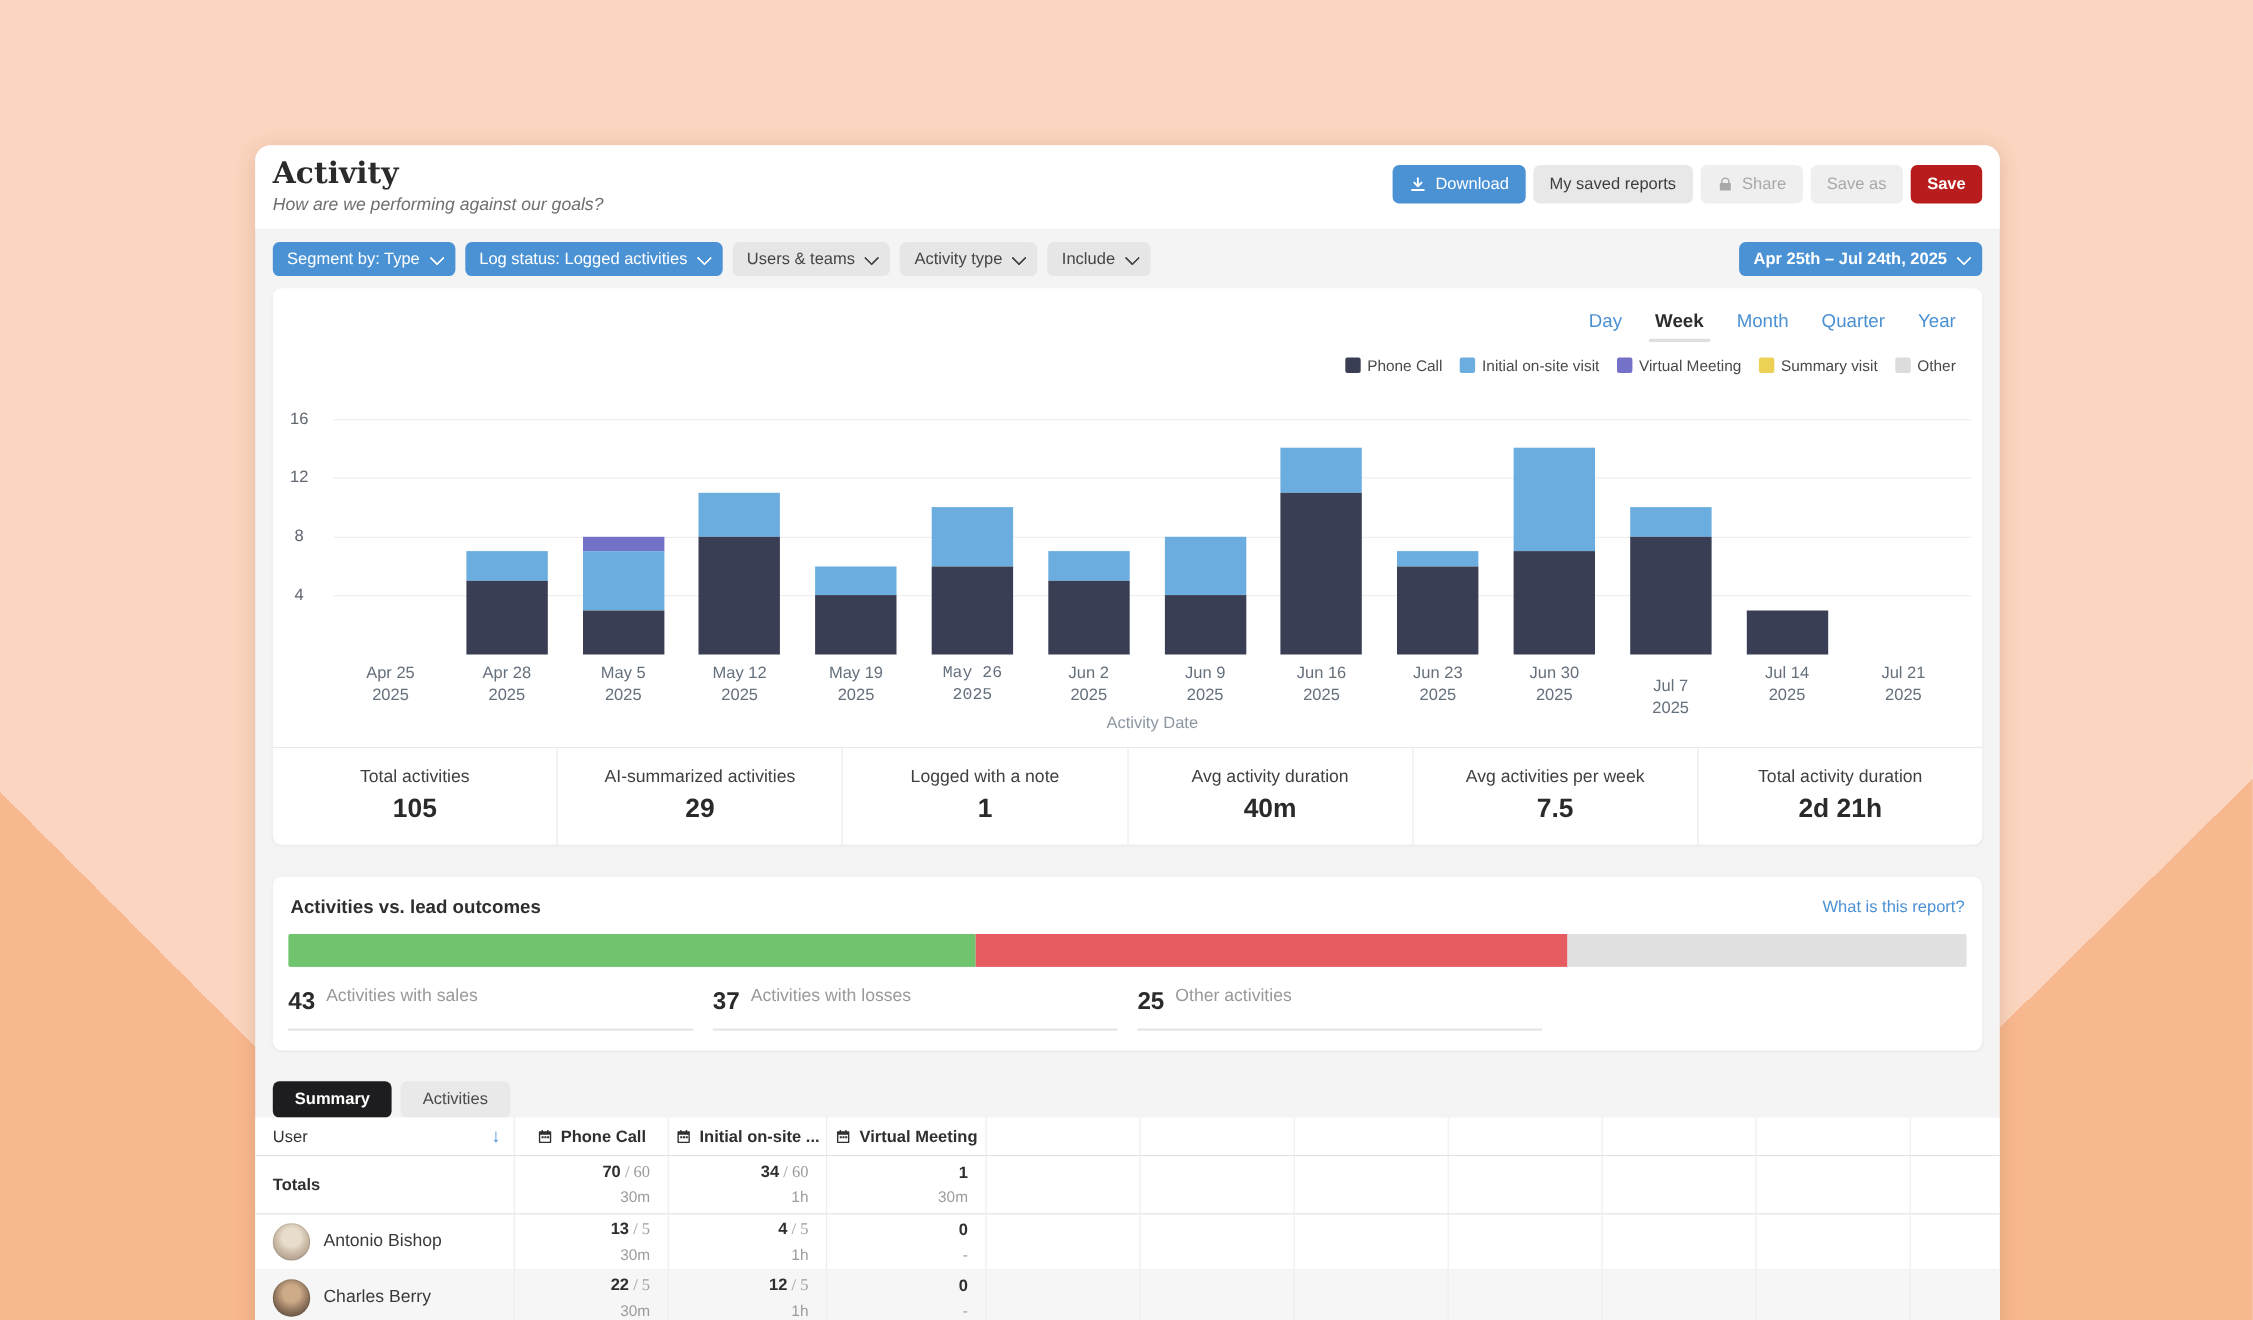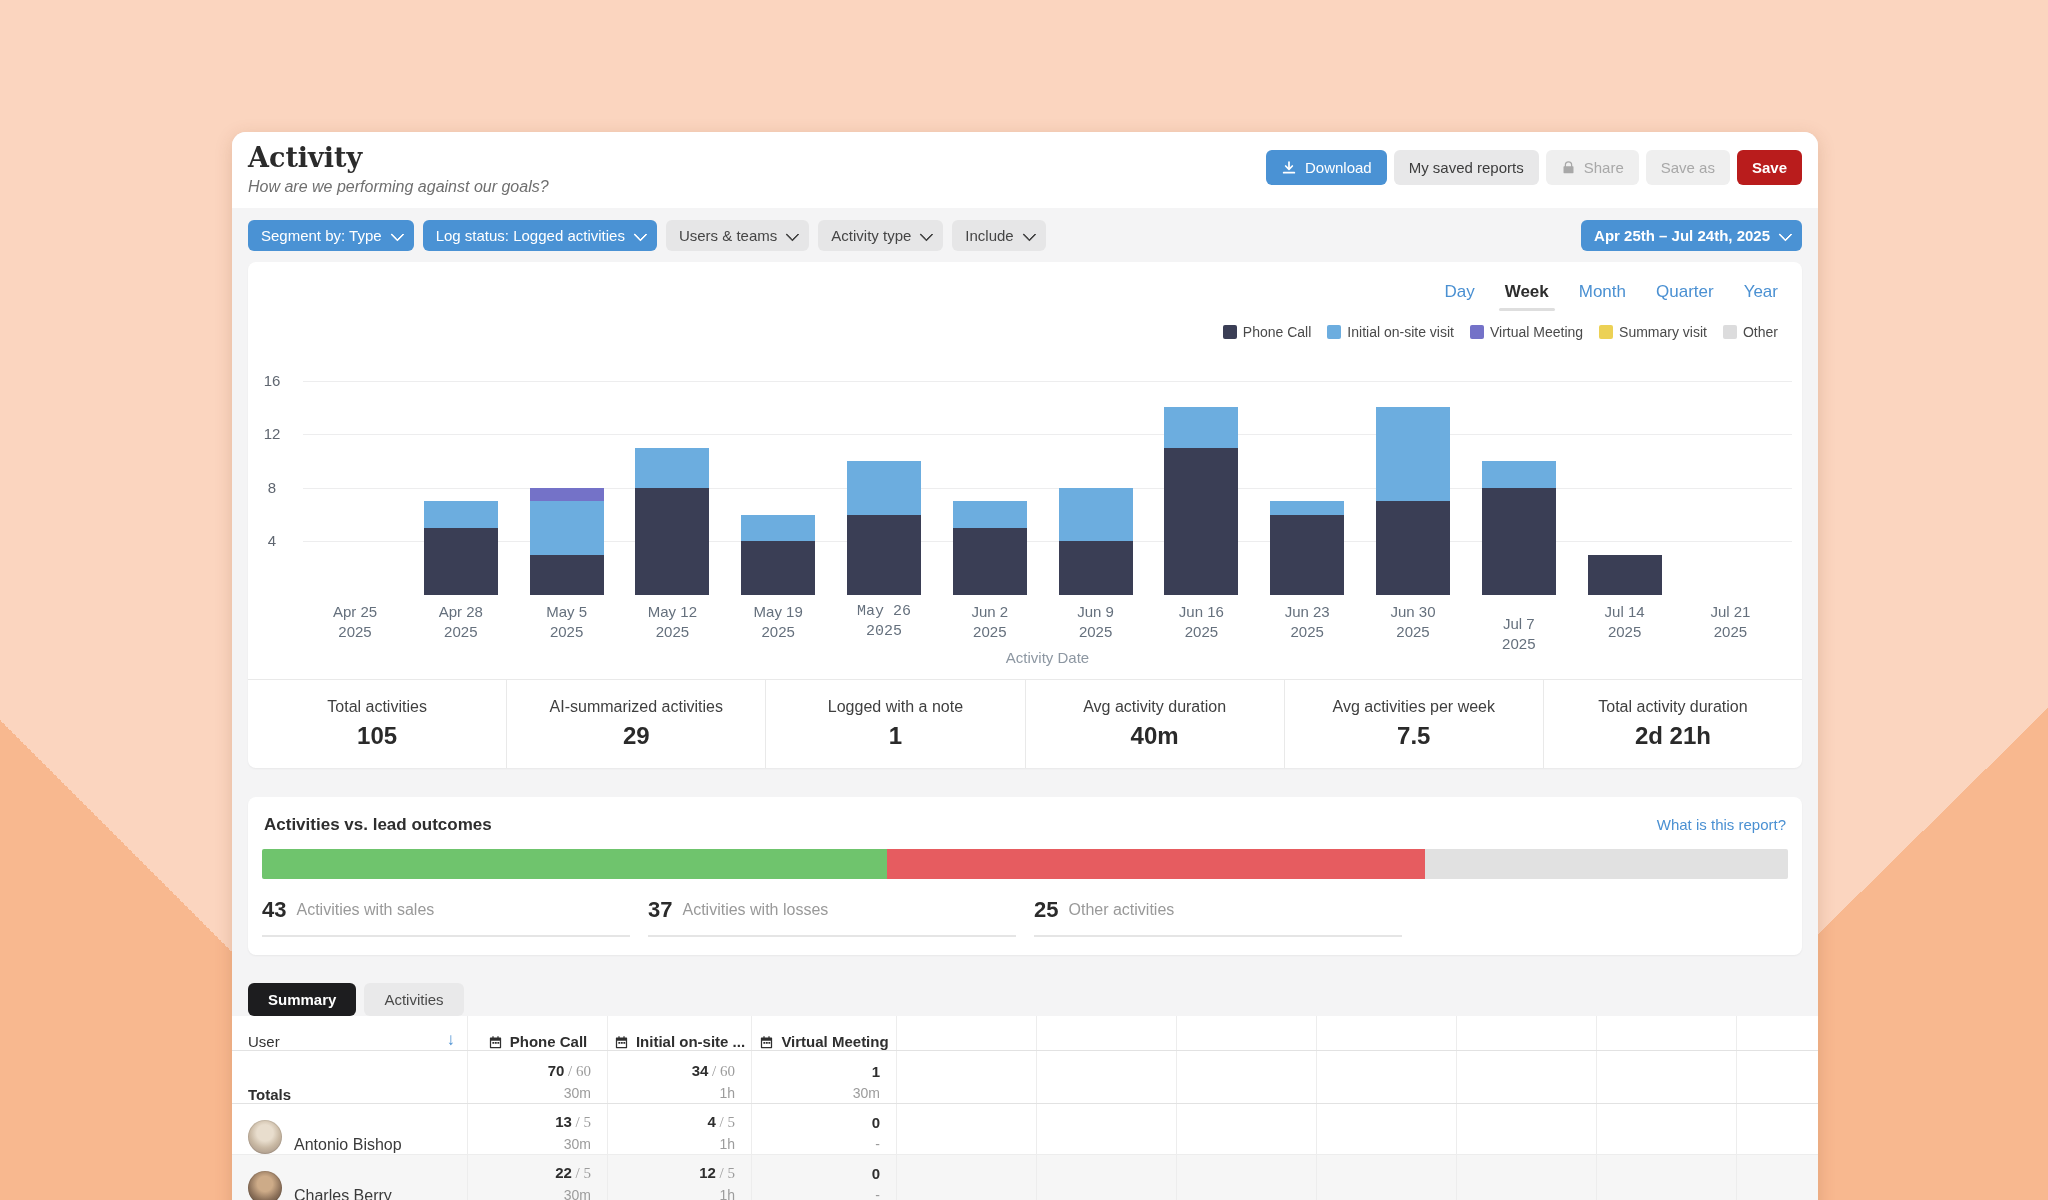--- a/index.html
+++ b/index.html
@@ -68,36 +68,36 @@
   .stat-value{font-size:24px;font-weight:bold;color:#2a2a2a;}
 
   
   .out-card{position:absolute;top:665px;left:16px;width:1554px;height:158px;background:#fff;
     border-radius:8px;box-shadow:0 1px 2px rgba(0,0,0,.05);}
   .out-title{position:absolute;left:16px;top:18px;font-size:17px;font-weight:bold;color:#2e2e2e;}
   .out-link{position:absolute;right:16px;top:19px;font-size:15px;color:#4a90d2;cursor:pointer;text-decoration:none;}
   .out-bar{position:absolute;left:14px;right:14px;top:52px;height:30px;display:flex;border-radius:2px;overflow:hidden;}
   .out-seg{height:100%;}
   .out-stats{position:absolute;left:14px;top:100px;display:flex;gap:18px;}
-  .out-stat{width:368px;border-bottom:2px solid #e5e5e5;padding-bottom:12px;display:flex;align-items:center;gap:10px;}
+  .out-stat{width:368px;border-bottom:2px solid #e5e5e5;padding-bottom:12px;display:flex;align-items:flex-start;gap:10px;}
   .out-num{font-size:22px;font-weight:bold;color:#2b2b2b;}
   .out-lab{font-size:16px;color:#999;}
 
   
   .tbl-tabs{position:absolute;top:851px;left:16px;display:flex;gap:8px;}
   .tbl-tab{height:33px;padding:0 20px;border-radius:6px;font-size:15px;display:inline-flex;align-items:center;cursor:pointer;}
   .tbl-tab.active{background:#1d1d1f;color:#fff;font-weight:bold;}
   .tbl-tab.inactive{background:#e9e9ea;color:#4a4a4a;}
   .tbl{position:absolute;top:884px;left:0;right:0;bottom:0;background:#fff;}
   .trow{display:grid;grid-template-columns:235px 140px 144px 145px 140px 140px 140px 140px 140px 140px 1fr;}
   .trow-head{height:34px;border-bottom:1px solid #e2e2e2;}
   .trow-totals{height:52px;border-bottom:1px solid #e2e2e2;}
   .trow-user{height:50px;border-bottom:1px solid #ededed;}
   .trow-alt{background:#f6f6f6;}
-  .tcell{position:relative;display:flex;align-items:flex-end;overflow:hidden;}
+  .tcell{position:relative;display:flex;align-items:center;overflow:hidden;}
   .tcell + .tcell{border-left:1px solid #ededed;}
   .tcell-user{padding-left:16px;gap:12px;}
   .tcell-head-user{justify-content:space-between;padding-right:12px;}
   .head-label{font-size:15px;color:#333;}
   .sort-arrow{color:#4a90d2;font-size:17px;font-weight:bold;}
   .tcell-col-head{justify-content:center;gap:7px;font-size:15px;color:#2f2f2f;font-weight:bold;}
   .tcell-num{justify-content:flex-end;padding-right:16px;}
   .numblock{text-align:right;line-height:1.45;font-size:15px;}
   .num-main{font-weight:bold;color:#2e2e2e;}
   .num-goal{color:#9c9c9c;font-family:Liberation Serif, serif;}

